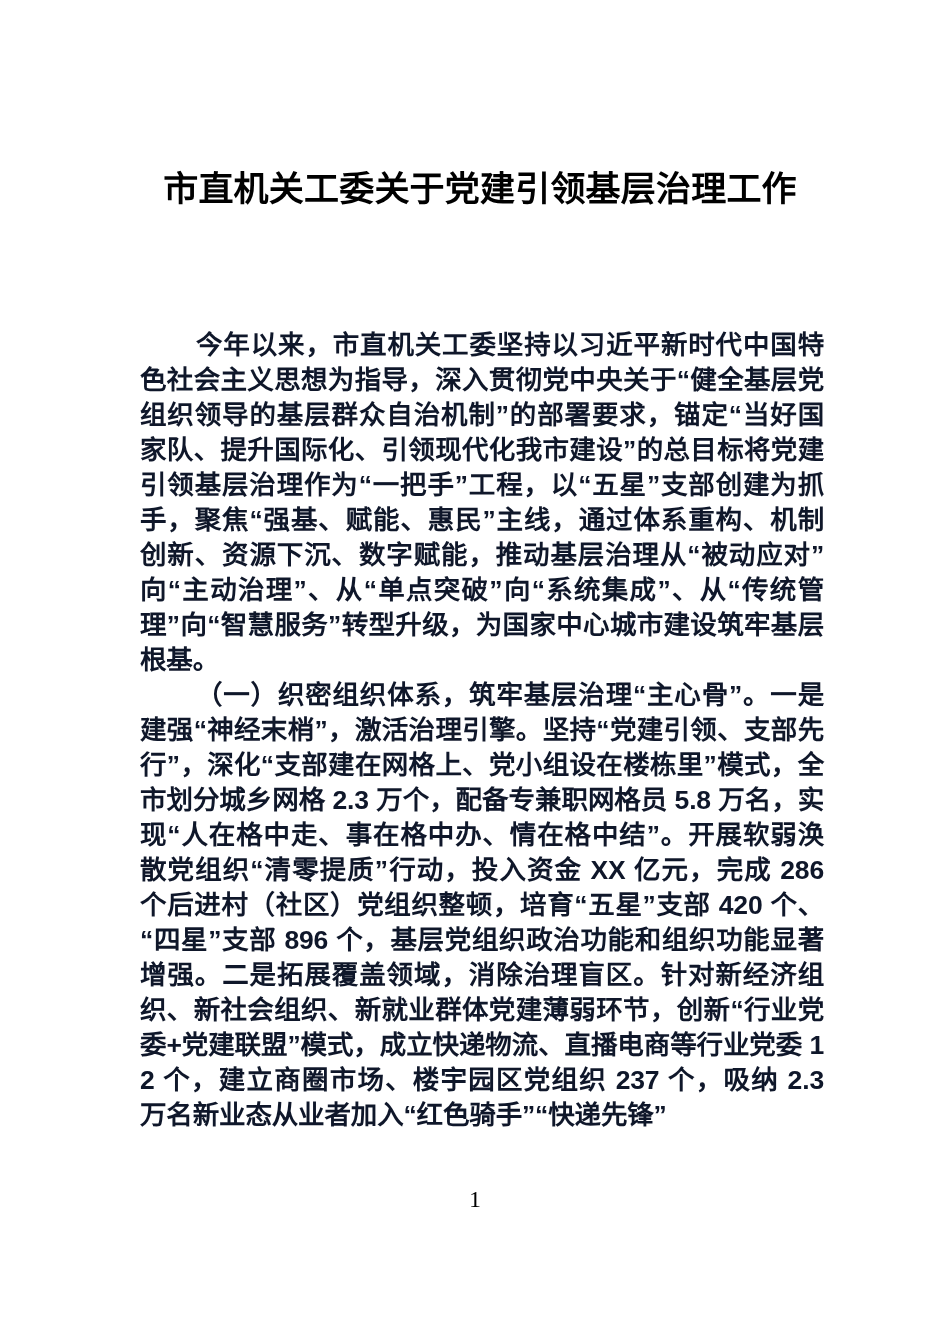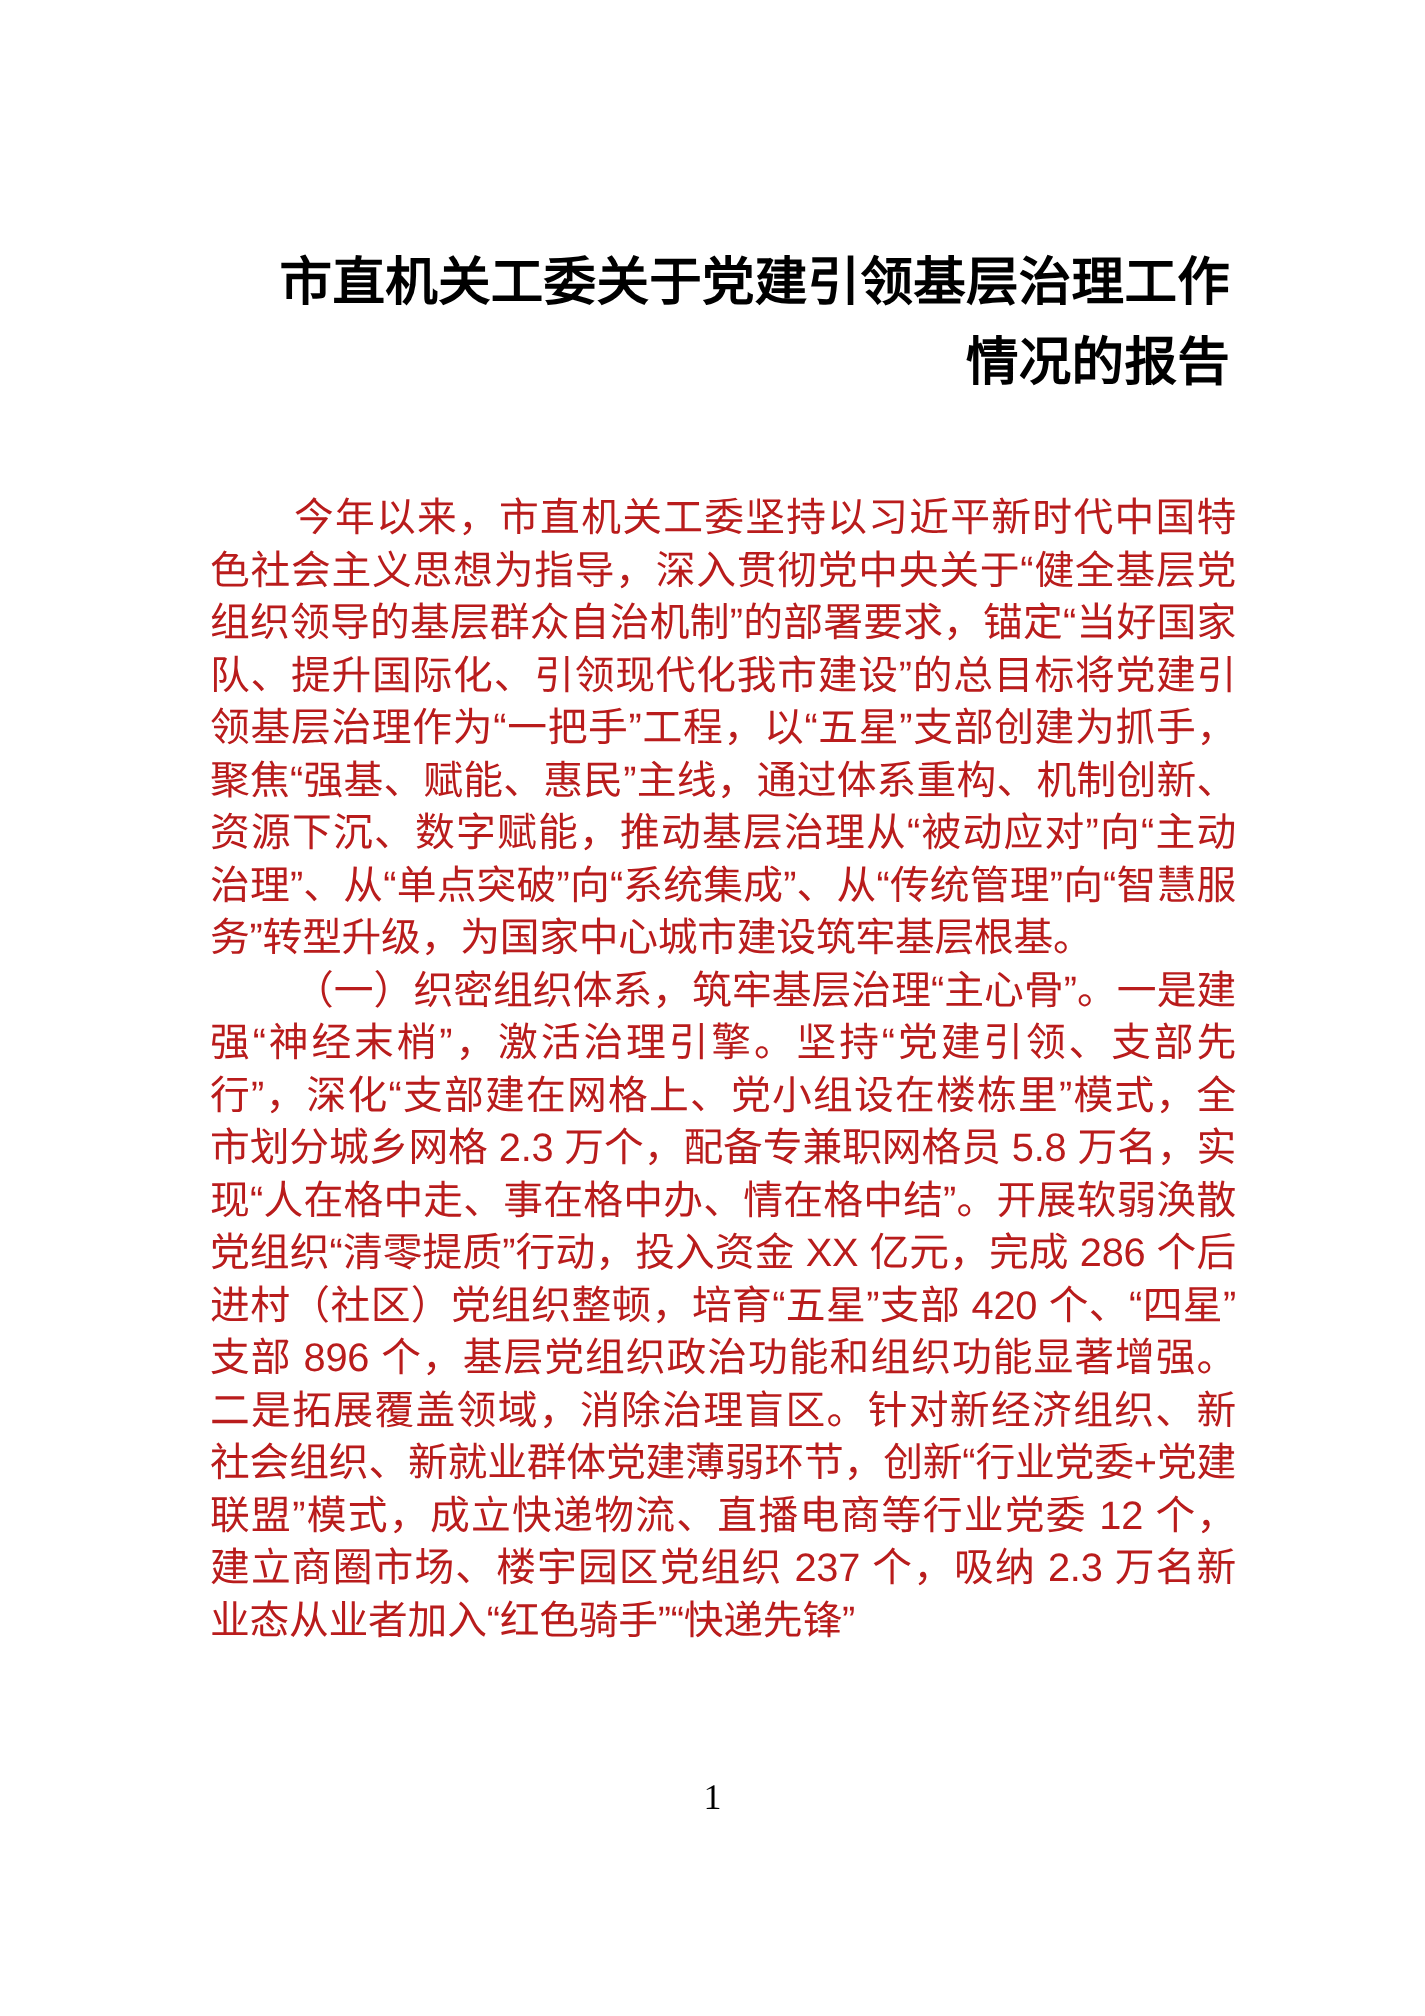--- a/index.html
+++ b/index.html
@@ -18,21 +18,21 @@
     overflow: hidden;
     box-sizing: border-box;
   }
 
   
   .doc-title {
     position: absolute;
     left: 140px;
     top: 162px;
     width: 680px;
-    text-align: right;
+    text-align: center;
     font-family: "Liberation Sans", "DejaVu Sans", sans-serif;
     font-weight: bold;
     font-size: 35px;
     line-height: 53px;
     color: #000000;
     letter-spacing: 0.2px;
     -webkit-font-smoothing: none;
   }
 
   
@@ -40,27 +40,28 @@
     position: absolute;
     left: 140px;
     top: 328px;
     width: 684px;
   }
 
   .para {
     font-family: "Liberation Sans", "DejaVu Sans", sans-serif;
     font-size: 26.5px;
     line-height: 35px;
-    color: #b91c1c;
+    color: #0f172a;
     text-align: justify;
     text-align-last: left;
     text-justify: inter-character;
     margin: 0;
     letter-spacing: -0.15px;
     word-break: break-all;
+    font-weight: bold;
     -webkit-font-smoothing: none;
   }
 
   .para.indent {
     text-indent: 56px;
   }
 
   
   .page-number {
     position: absolute;
@@ -73,21 +74,20 @@
     color: #000000;
   }
 </style>
 </head>
 <body>
 
 <div class="page">
 
   <div class="doc-title">
     <div>市直机关工委关于党建引领基层治理工作</div>
-    <div>情况的报告</div>
   </div>
 
   <div class="body-block">
     <p class="para indent">今年以来，市直机关工委坚持以习近平新时代中国特色社会主义思想为指导，深入贯彻党中央关于“健全基层党组织领导的基层群众自治机制”的部署要求，锚定“当好国家队、提升国际化、引领现代化我市建设”的总目标将党建引领基层治理作为“一把手”工程，以“五星”支部创建为抓手，聚焦“强基、赋能、惠民”主线，通过体系重构、机制创新、资源下沉、数字赋能，推动基层治理从“被动应对”向“主动治理”、从“单点突破”向“系统集成”、从“传统管理”向“智慧服务”转型升级，为国家中心城市建设筑牢基层根基。</p>
     <p class="para indent">（一）织密组织体系，筑牢基层治理“主心骨”。一是建强“神经末梢”，激活治理引擎。坚持“党建引领、支部先行”，深化“支部建在网格上、党小组设在楼栋里”模式，全市划分城乡网格 2.3 万个，配备专兼职网格员 5.8 万名，实现“人在格中走、事在格中办、情在格中结”。开展软弱涣散党组织“清零提质”行动，投入资金 XX 亿元，完成 286 个后进村（社区）党组织整顿，培育“五星”支部 420 个、“四星”支部 896 个，基层党组织政治功能和组织功能显著增强。二是拓展覆盖领域，消除治理盲区。针对新经济组织、新社会组织、新就业群体党建薄弱环节，创新“行业党委+党建联盟”模式，成立快递物流、直播电商等行业党委 12 个，建立商圈市场、楼宇园区党组织 237 个，吸纳 2.3 万名新业态从业者加入“红色骑手”“快递先锋”</p>
   </div>
 
   <div class="page-number">1</div>
 
 </div>

